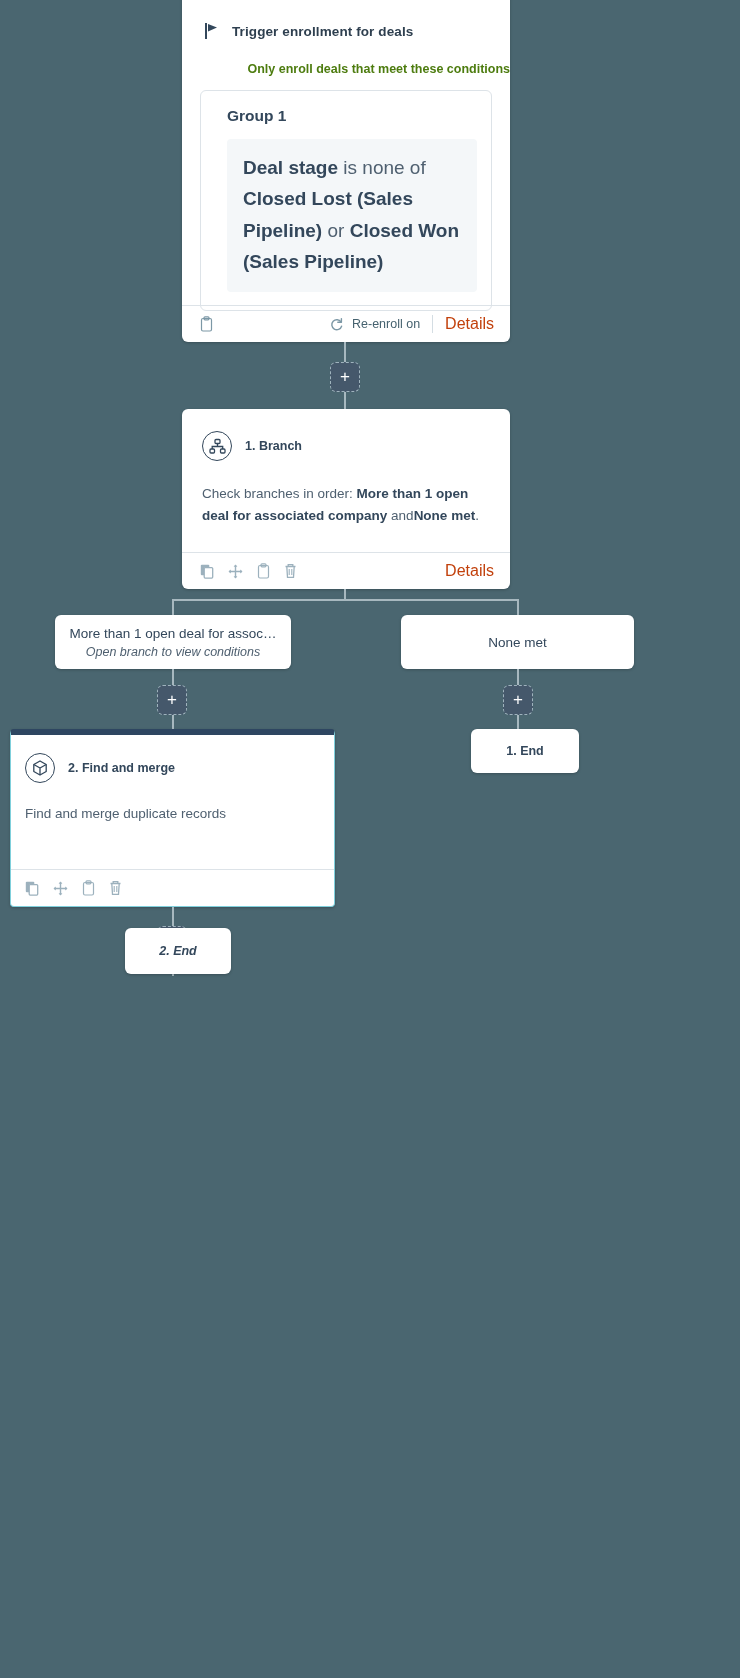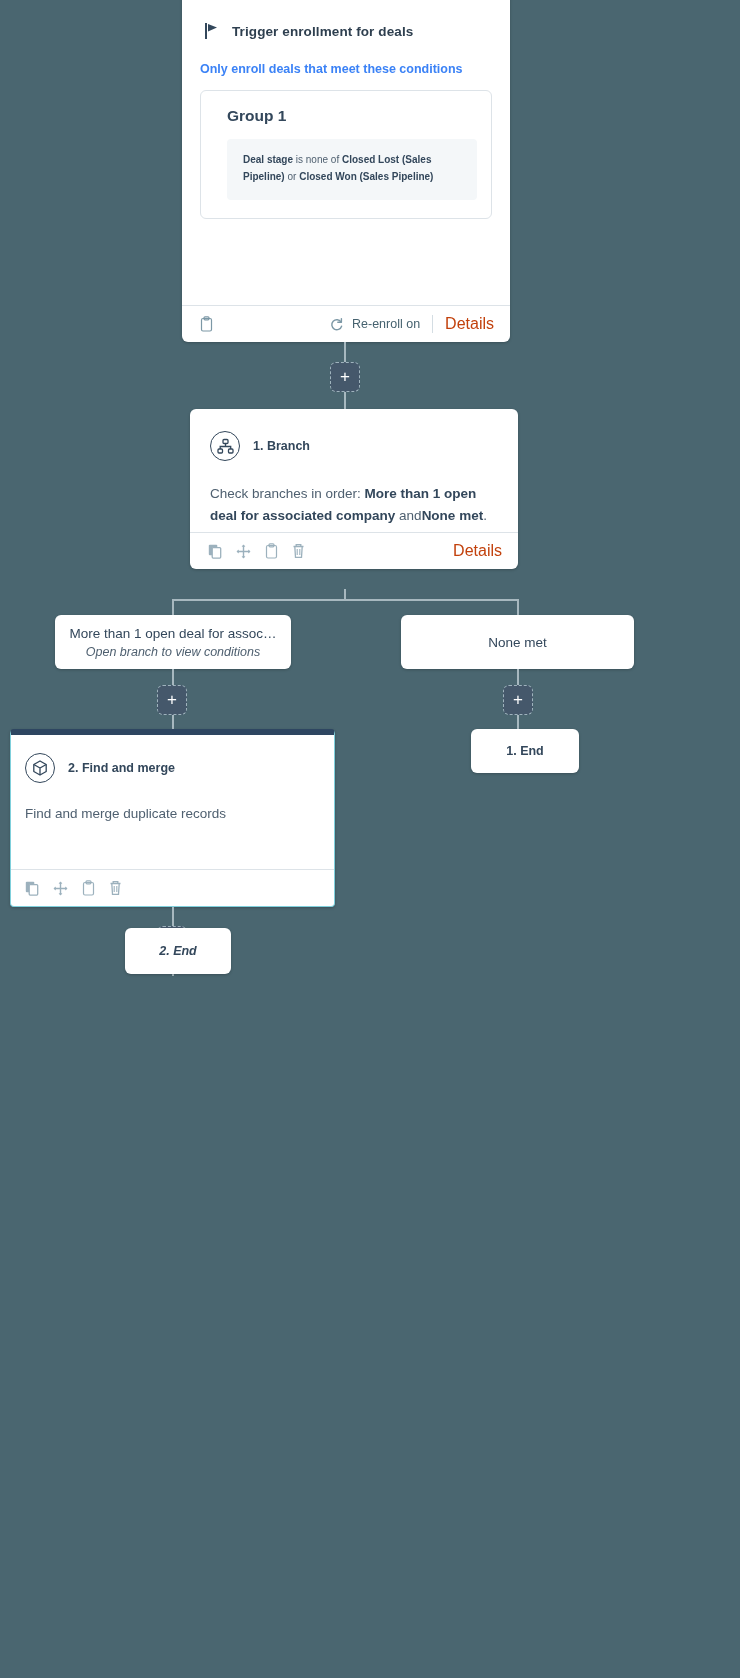--- a/index.html
+++ b/index.html
@@ -69,40 +69,41 @@
   }
   .trigger-title {
     font-size: 13.5px;
     font-weight: bold;
     color: #2e3f4f;
     letter-spacing: .1px;
   }
   .trigger-sub {
     font-size: 12.5px;
     font-weight: bold;
-    color: #3b82f6;
+    color: #4d7c0f;
     padding: 22px 0 0 18px;
+    text-align: right;
   }
   .group-box {
     margin: 14px 18px 0 18px;
     border: 1px solid #dde3e8;
     border-radius: 6px;
     padding: 16px 14px 18px 26px;
   }
   .group-title {
     font-size: 15.5px;
     font-weight: bold;
     color: #33475b;
     margin-bottom: 14px;
   }
   .cond-box {
     background: #f4f7f9;
     border-radius: 4px;
     padding: 13px 16px 15px 16px;
-    font-size: 10px;
+    font-size: 19px;
     line-height: 1.65;
     color: #33475b;
   }
   .cond-box b { font-weight: bold; }
   .cond-box span { font-weight: normal; color: #4f6070; }
 
   .card-footer {
     position: absolute;
     left: 0; right: 0; bottom: 0;
     height: 37px;
@@ -134,22 +135,21 @@
     font-weight: normal;
     color: #c2410c;
     cursor: pointer;
   }
 
   
   #branch-card {
     left: 182px;
     top: 409px;
     width: 328px;
-    height: 160px;
-    margin-left: 8px;
+    height: 180px;
   }
   .node-head {
     display: flex;
     align-items: center;
     gap: 13px;
     padding: 22px 0 0 20px;
   }
   .icon-circle {
     width: 30px;
     height: 30px;

